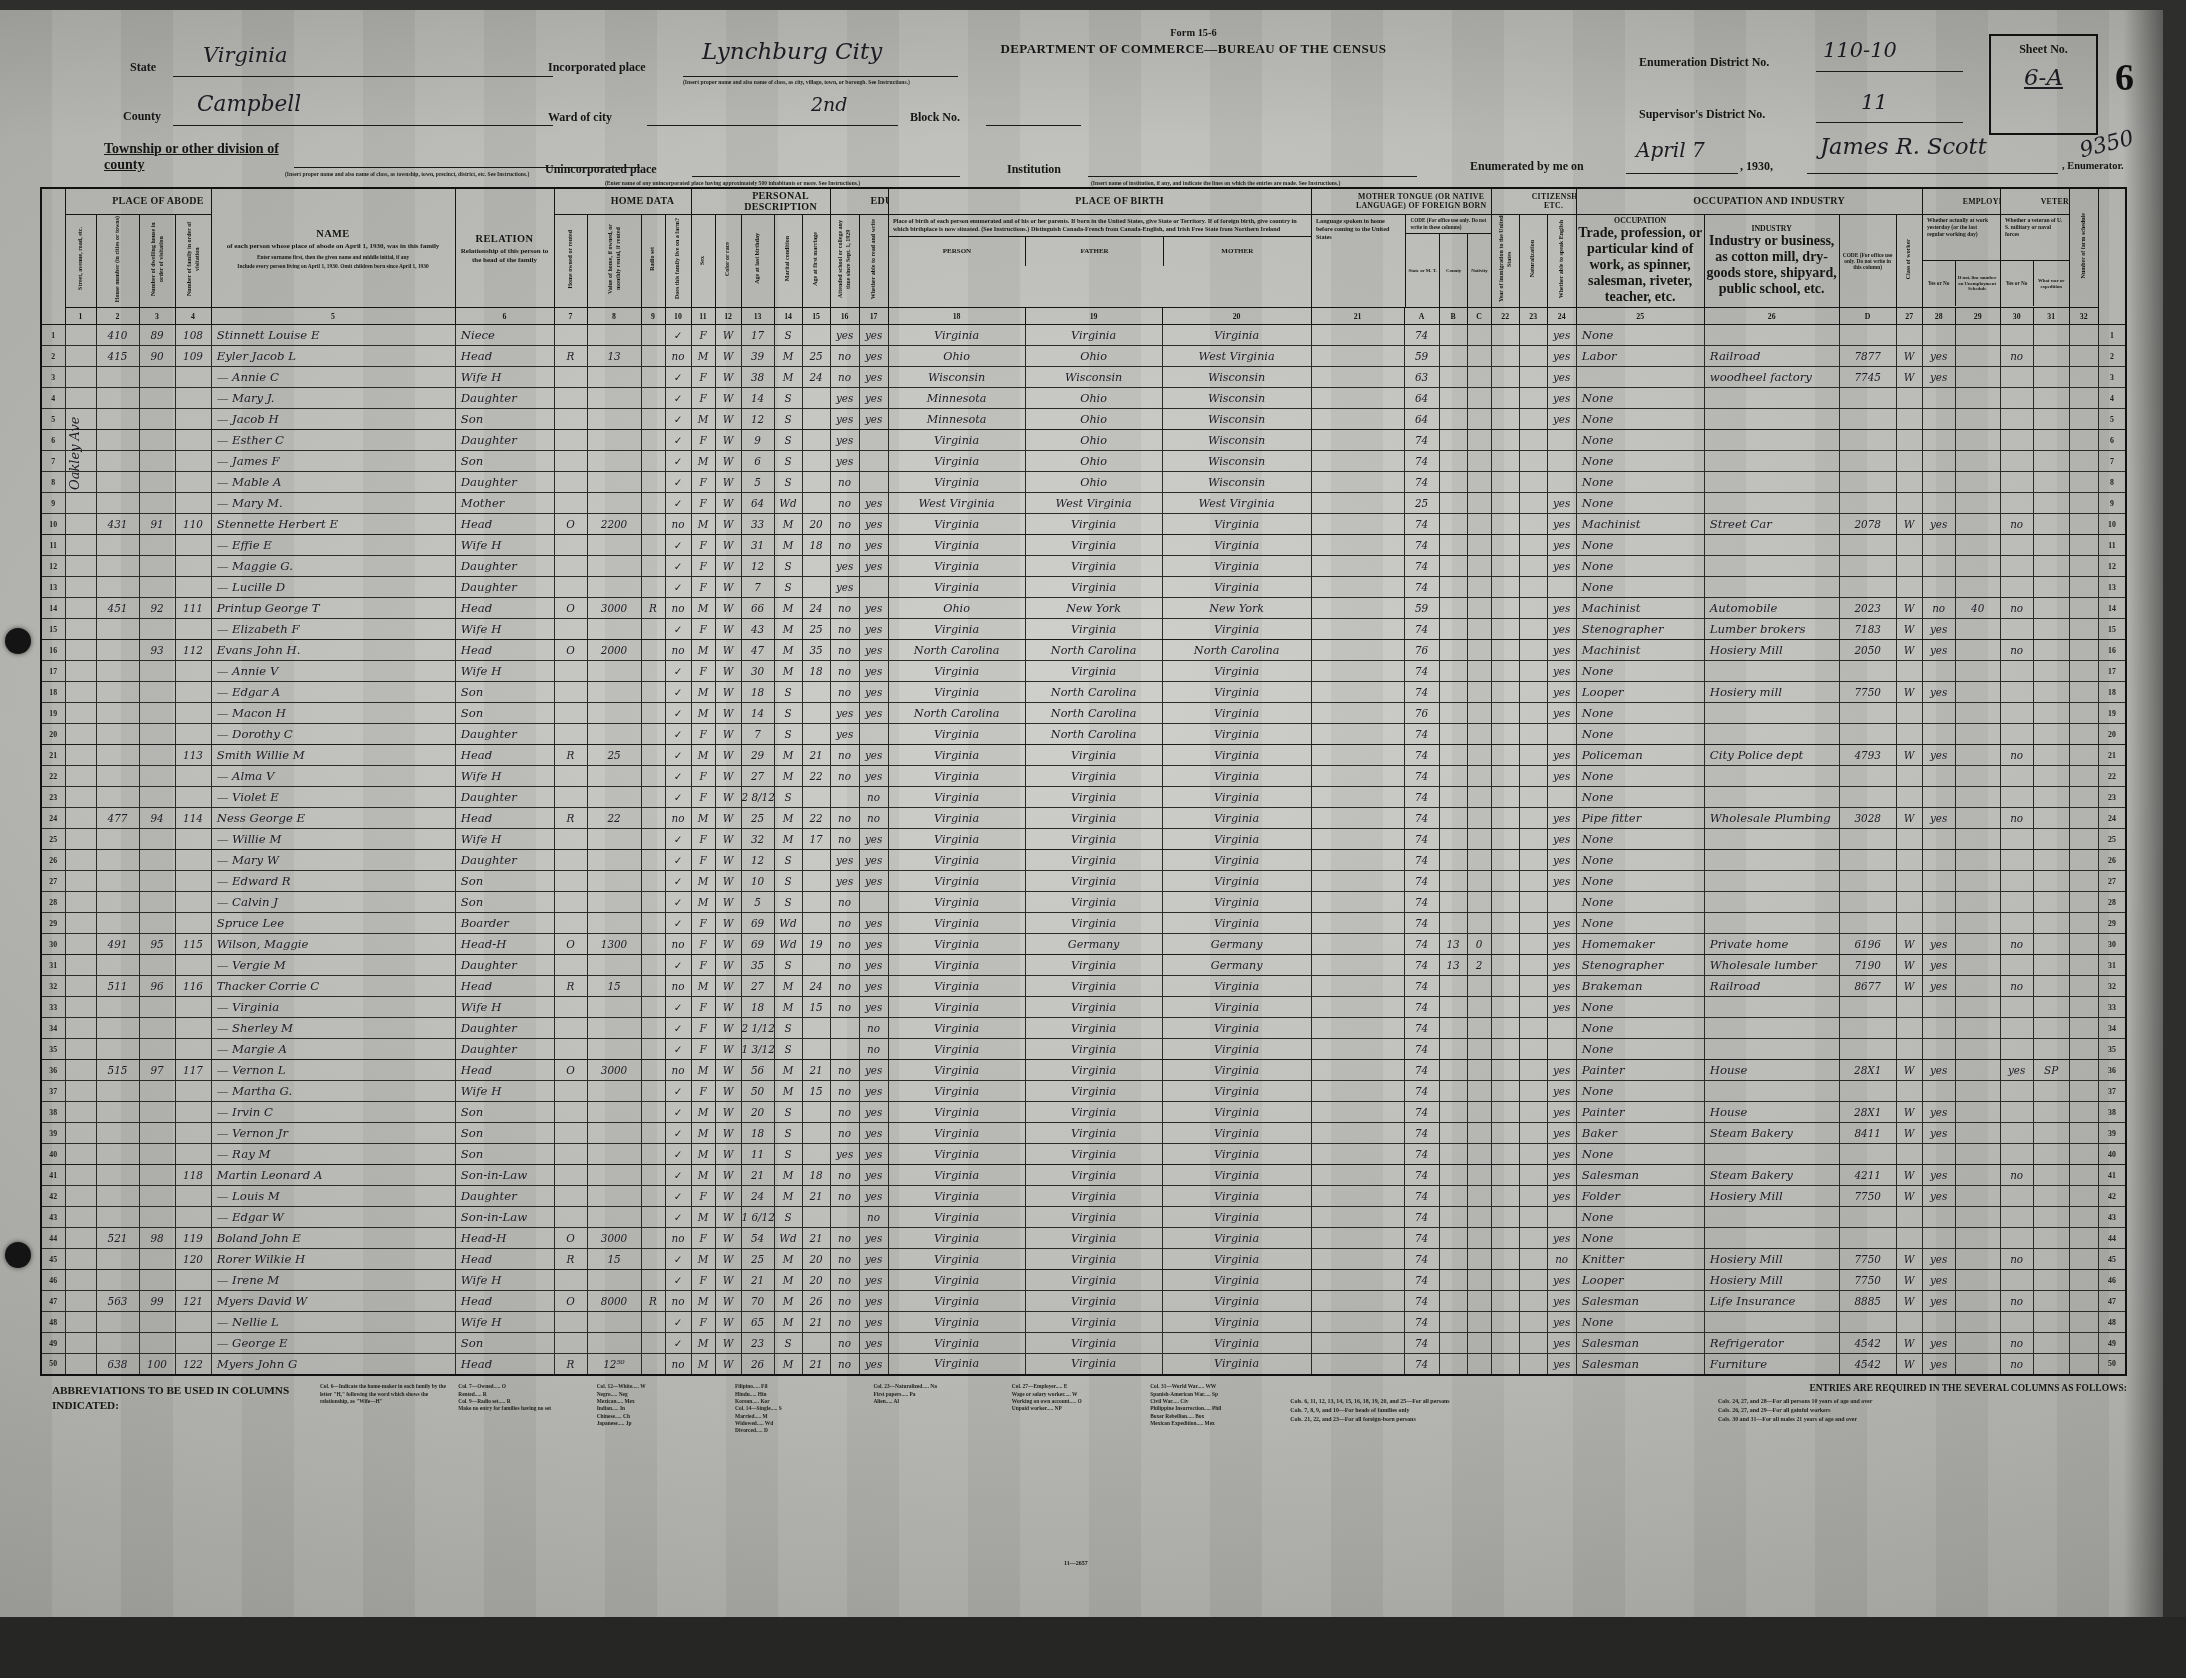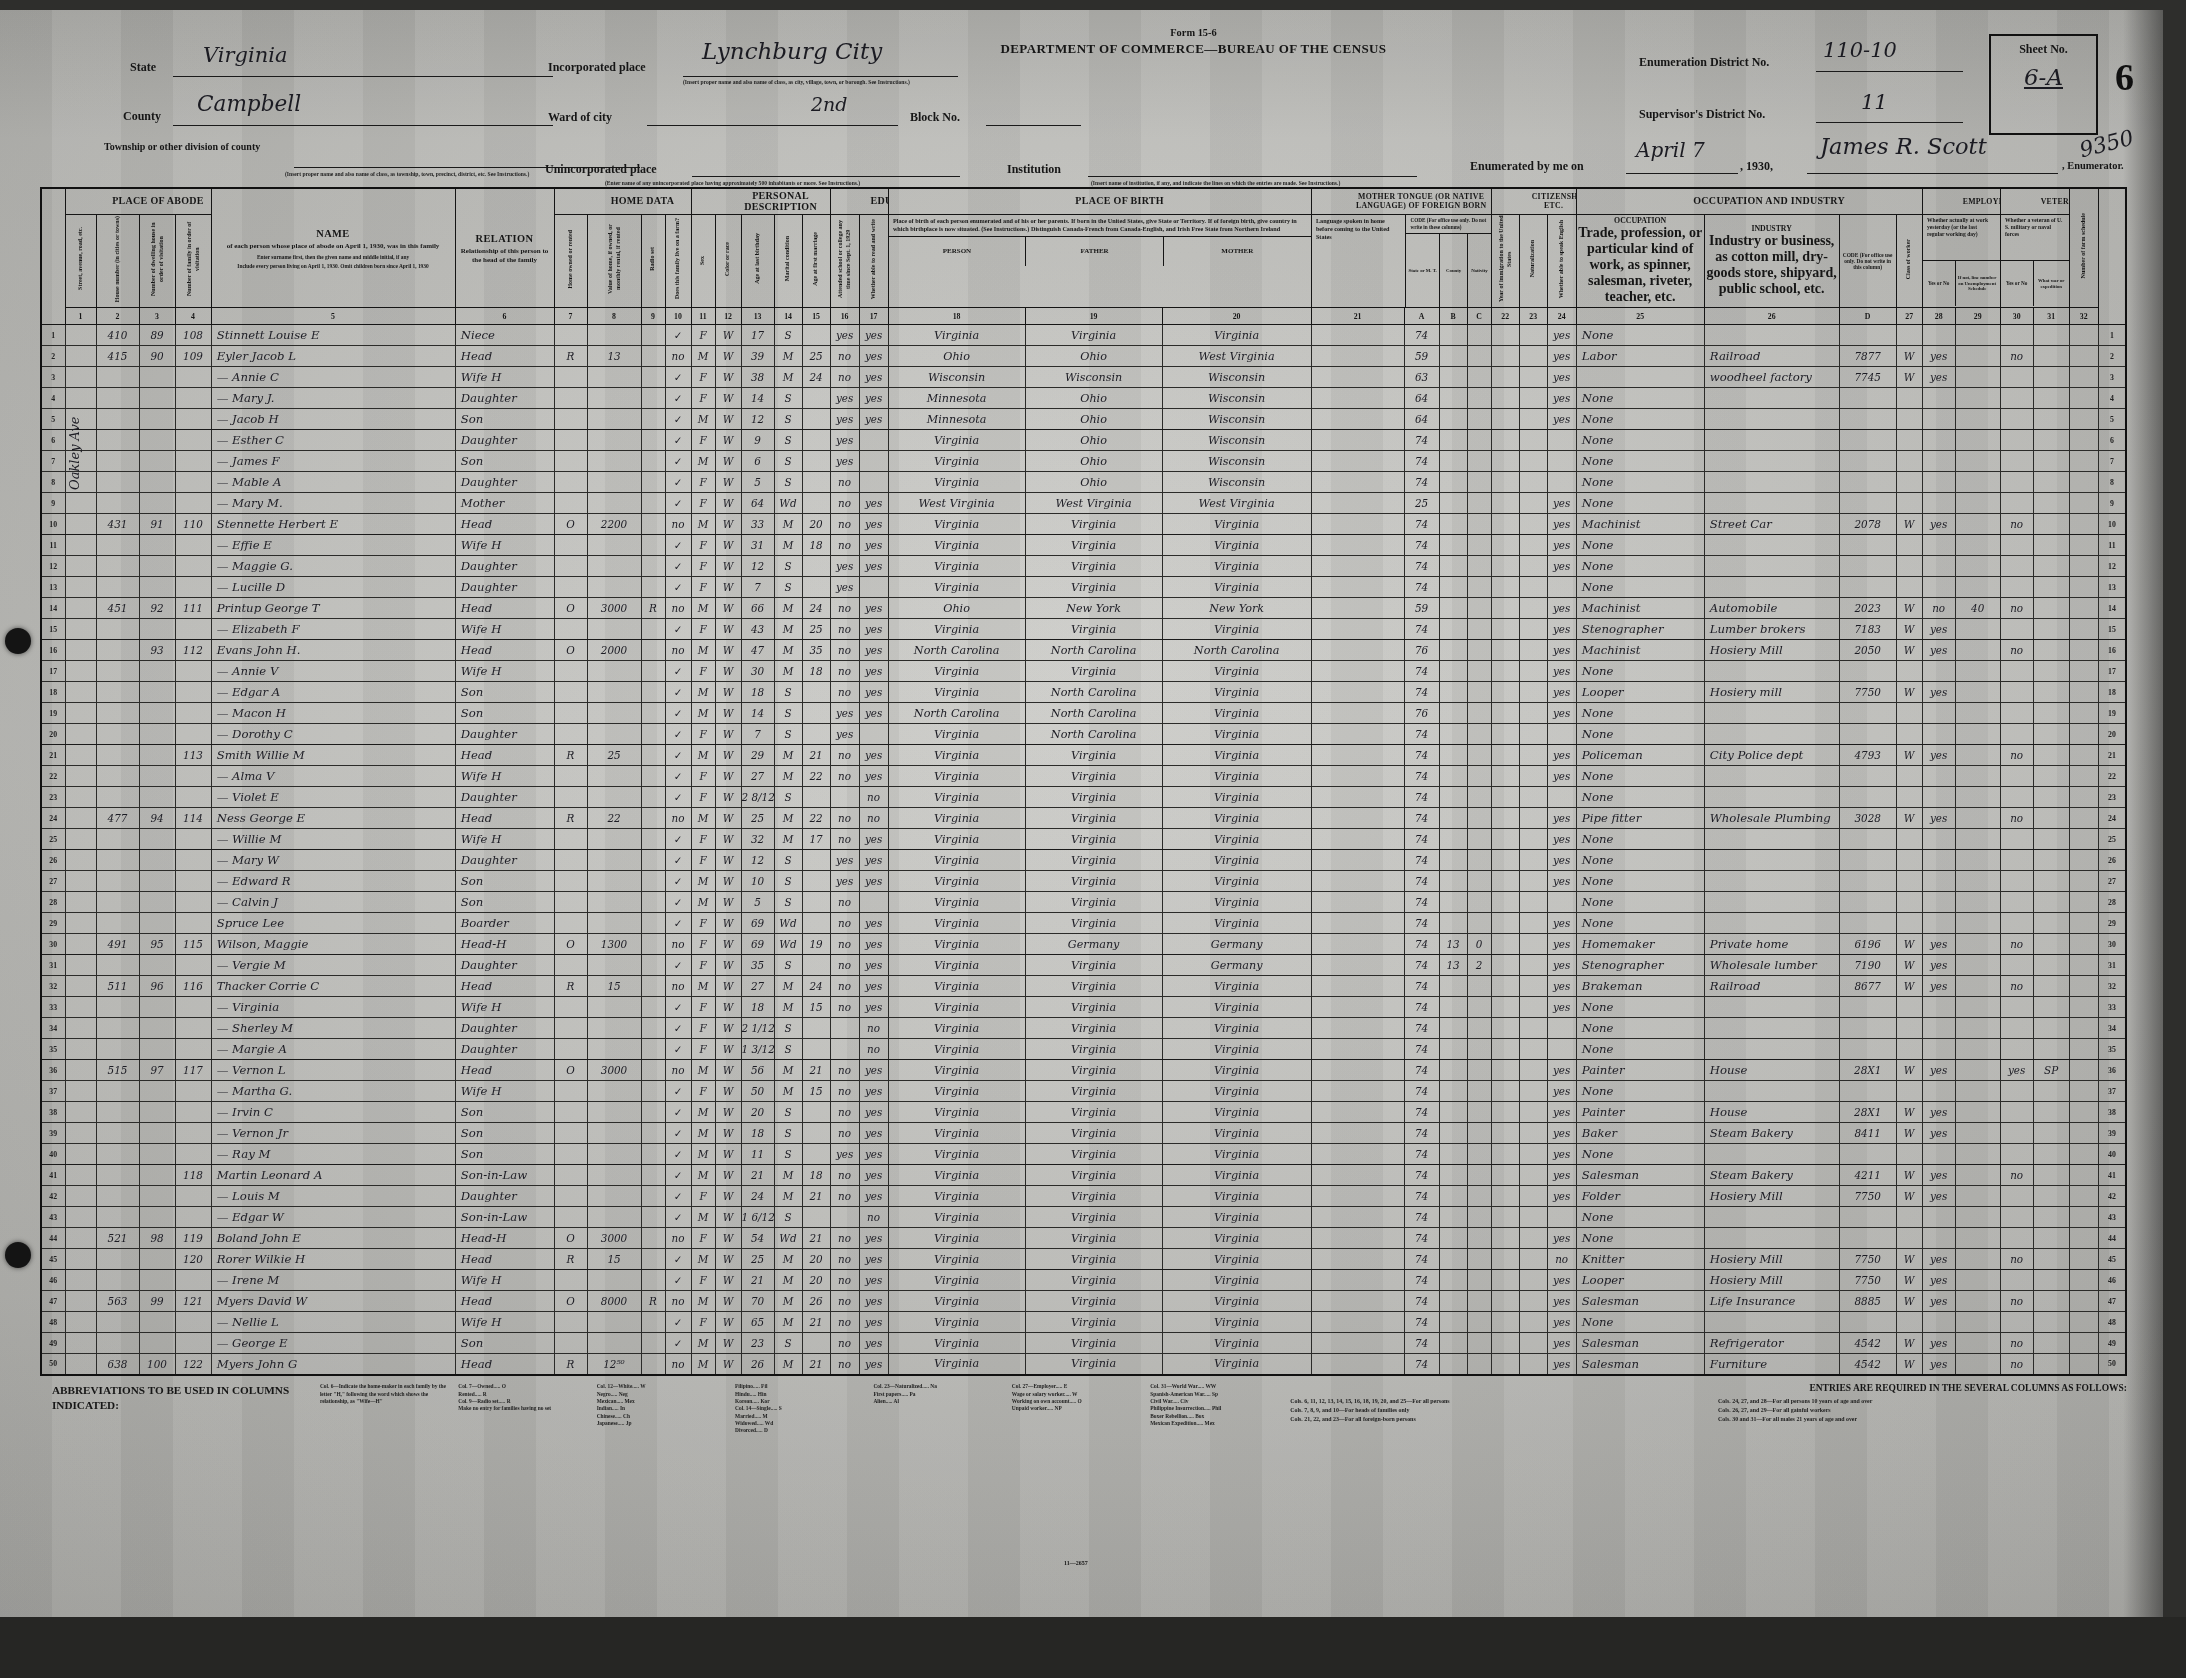--- a/index.html
+++ b/index.html
@@ -20,21 +20,21 @@
       repeating-linear-gradient(90deg, rgba(0,0,0,.035) 0 52px, rgba(255,255,255,.03) 52px 121px),
       radial-gradient(ellipse at 50% 40%, rgba(255,255,255,.10), rgba(0,0,0,.12));
   }
   #paper:after{
     content:"";position:absolute;top:0;right:0;width:40px;height:100%;pointer-events:none;
     background:linear-gradient(90deg, rgba(0,0,0,0), rgba(0,0,0,.45));
   }
   .hole{position:absolute;left:5.2px;width:26px;height:26px;border-radius:50%;background:#141414;box-shadow:0 0 5.2px rgba(0,0,0,.6);}
   
   .lbl{position:absolute;font-weight:bold;font-size:12px;white-space:nowrap;}
-  .lbl.small{font-size:10px;line-height:1.1;}
+  .lbl.small{font-size:14px;line-height:1.1;text-decoration:underline;}
   .note{position:absolute;font-size:5.6px;font-weight:bold;white-space:nowrap;color:#222;}
   .rule{position:absolute;border-bottom:1.4px solid #1a1a1a;height:0;}
   .hw{font-family:"DejaVu Serif", serif;font-style:italic;color:#1b1b22;}
   .hwv{position:absolute;font-family:"DejaVu Serif", serif;font-style:italic;color:#1b1b22;white-space:nowrap;}
   .ctr{position:absolute;left:865px;width:657px;text-align:center;}
   .titleA{font-size:10.4px;font-weight:bold;}
   .titleB{font-size:13px;font-weight:bold;letter-spacing:0.4px;}
   .titleC{font-size:21px;font-weight:bold;letter-spacing:0.4px;}
   .titleD{font-size:23px;font-weight:bold;letter-spacing:1.7px;}
   #sheetbox{position:absolute;left:1989px;top:24px;width:105px;height:97px;border:2.2px solid #111;text-align:center;}

